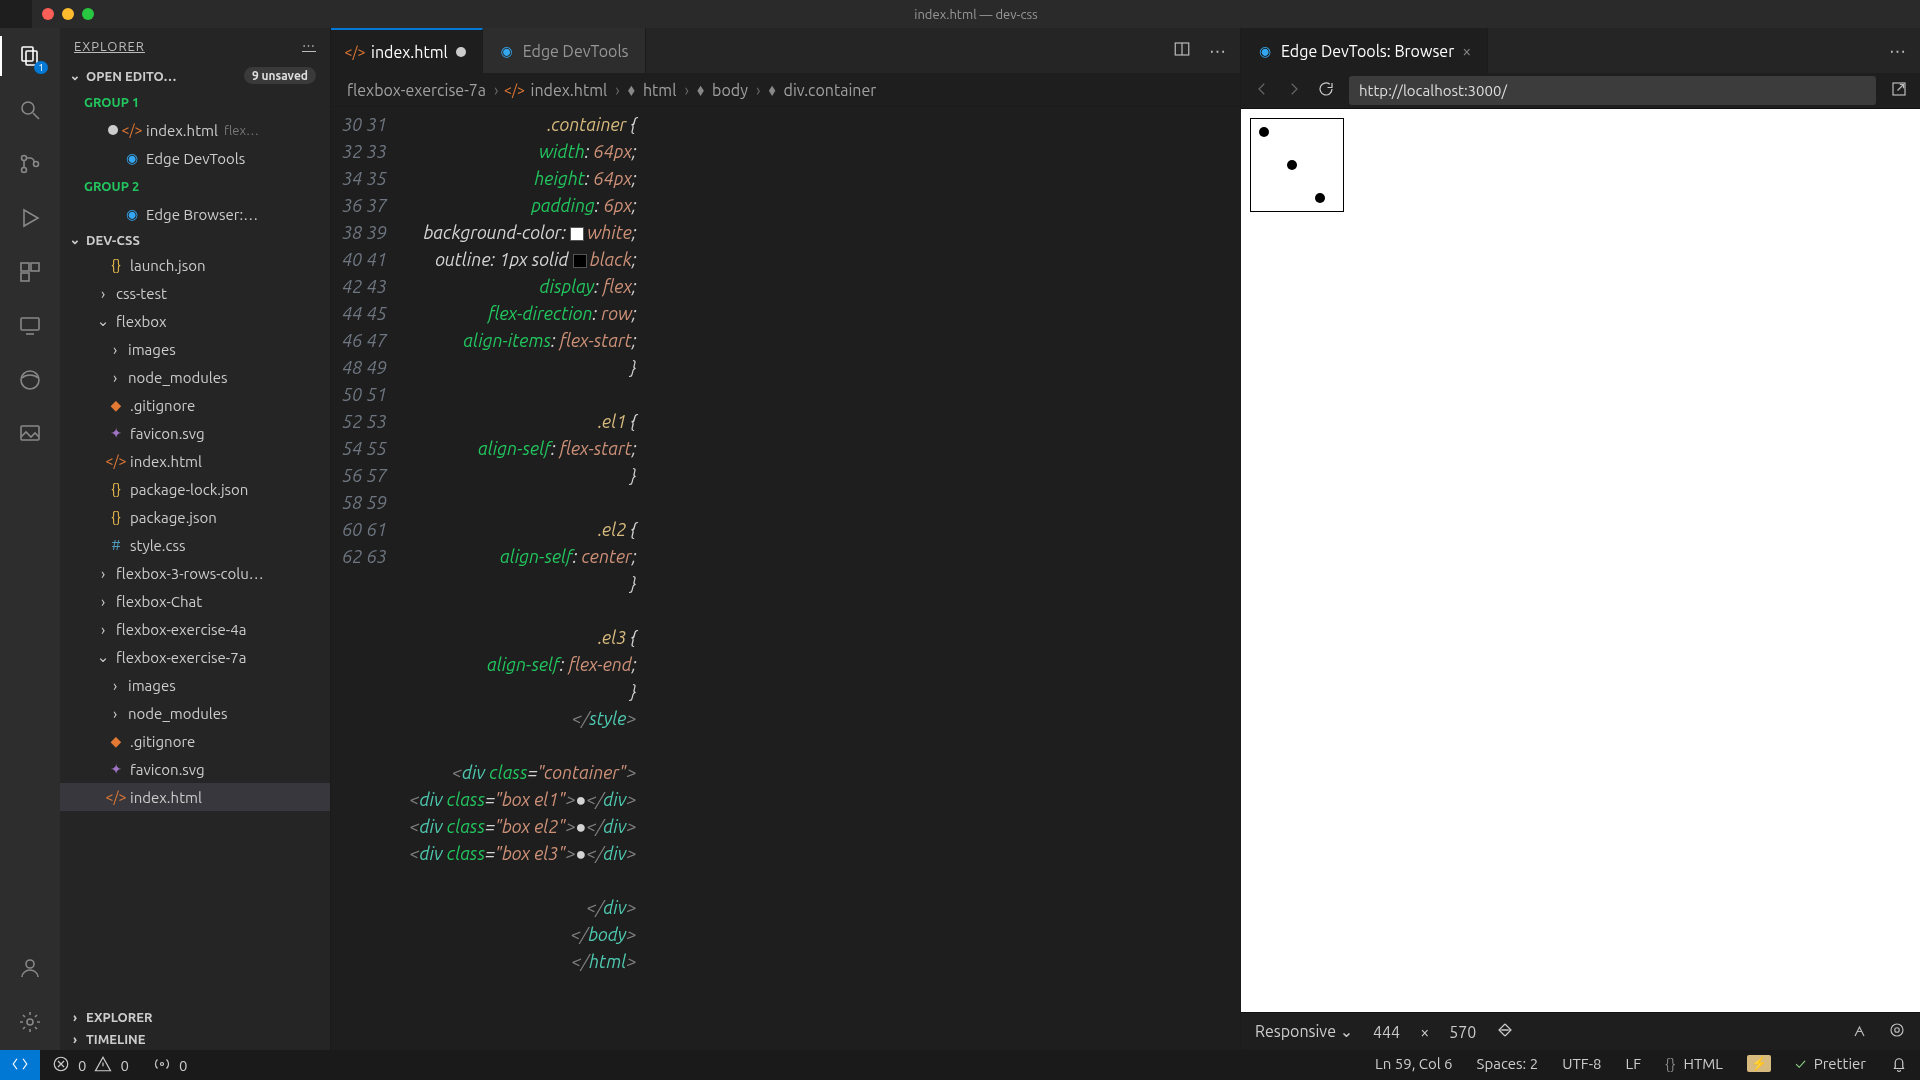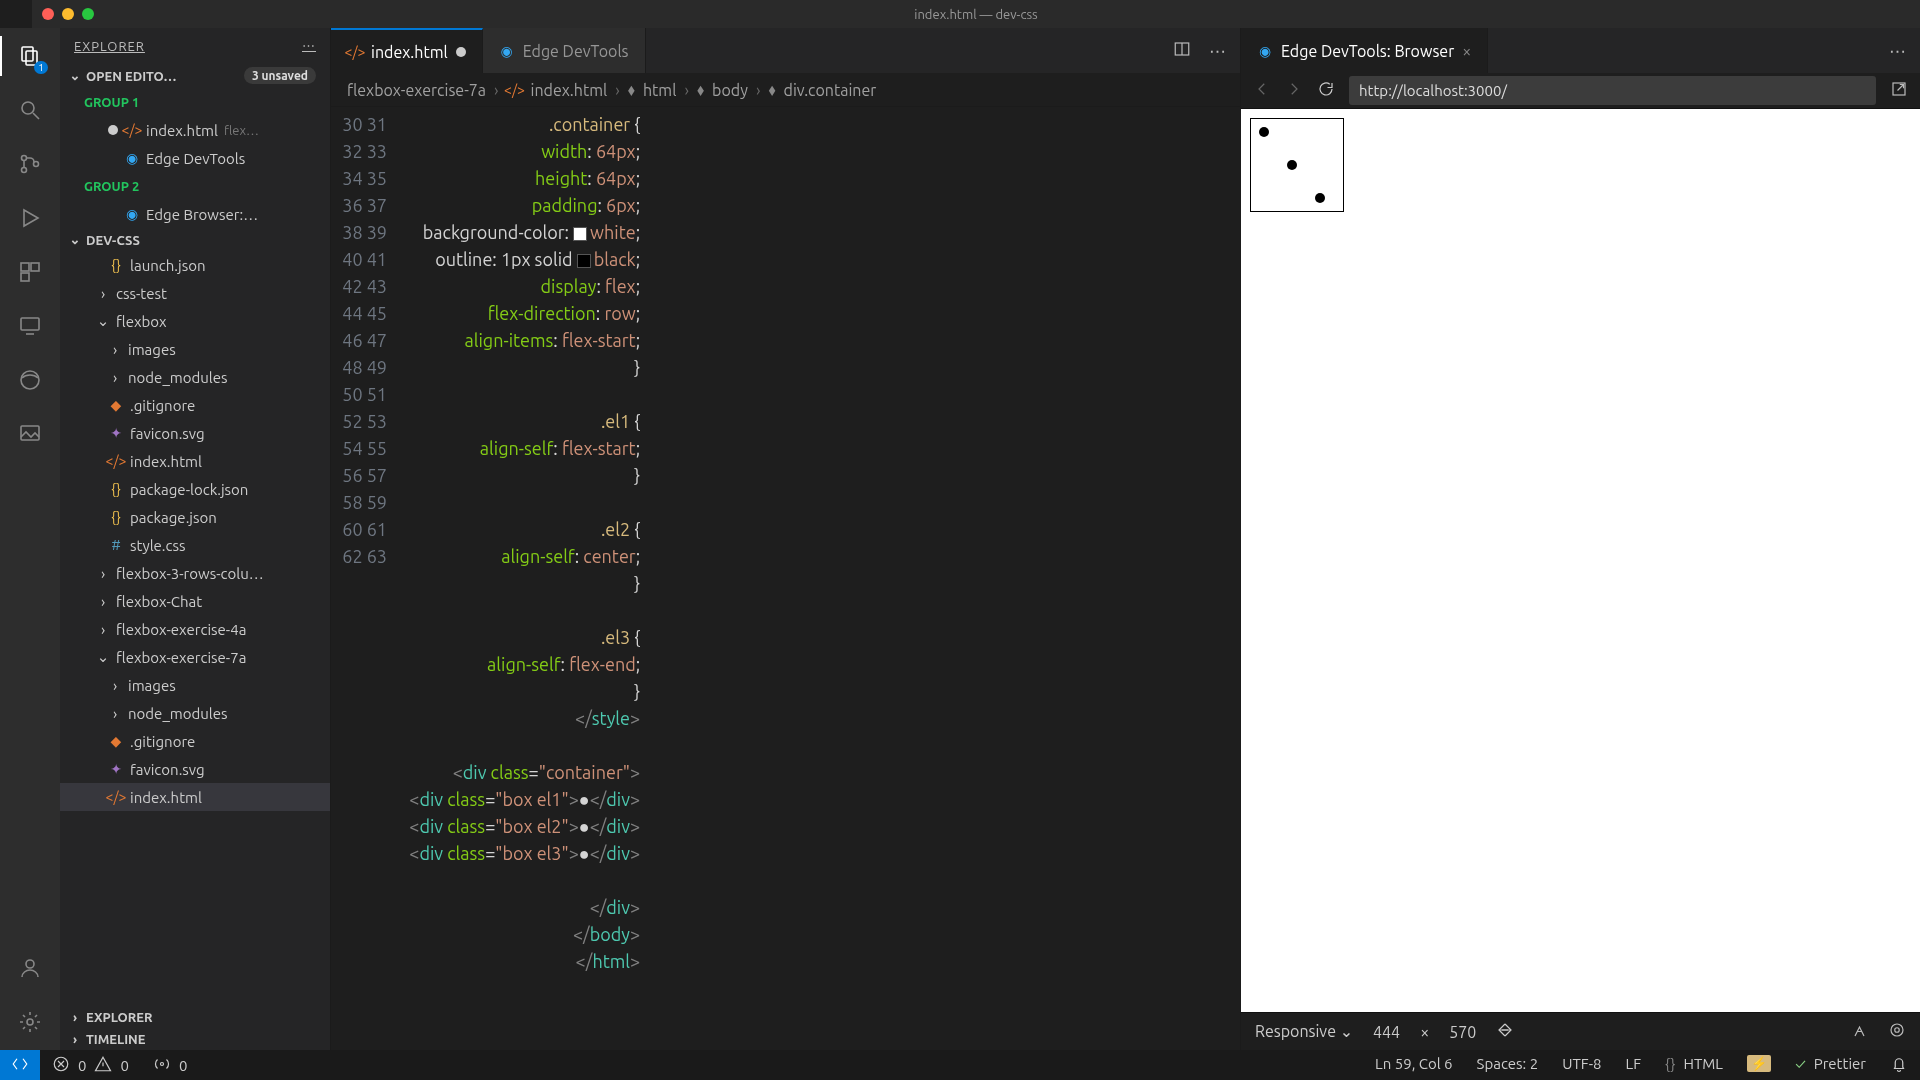--- a/index.html
+++ b/index.html
@@ -44,24 +44,24 @@
 
 
 .editor { flex:1; display:flex; flex-direction:column; background:#1e1e1e; border-left:1px solid #1b1b1b; min-width:0; }
 .tabs { height:45px; background:#252526; display:flex; align-items:stretch; }
 .tab { display:flex; align-items:center; gap:8px; padding:0 16px; font-size:16px; color:#969696; background:#2d2d2d; border-right:1px solid #1b1b1b; }
 .tab.active { background:#1e1e1e; color:#fff; border-top:2px solid #0078d4; }
 .tab .close { color:#888; font-size:16px; }
 .tabs .actions { margin-left:auto; display:flex; align-items:center; gap:18px; padding-right:14px; color:#bbb; }
 .crumbs { height:34px; display:flex; align-items:center; gap:8px; padding:0 16px; font-size:16px; color:#a0a0a0; background:#1e1e1e; border-bottom:1px solid #1b1b1b; }
 .crumbs .sep { color:#666; }
-.code { flex:1; display:flex; font-family: "SF Mono","Menlo","Consolas",monospace; font-size:18px; line-height:27px; overflow:hidden; position:relative; }
+.code { flex:1; display:flex; font-family: "SF Mono","Menlo","Consolas",monospace; font-size:18px; line-height:27px; overflow:hidden; position:relative;font-style:italic; }
 .gutter { width:70px; text-align:right; color:#6e7681; padding:4px 14px 4px 0; background:#1e1e1e; user-select:none; }
 .codetext { padding:4px 0; white-space:pre; color:#d4d4d4;text-align:right; }
-.tok-sel { color:#d7ba7d; } .tok-prop { color:#84cc16; } .tok-val { color:#ce9178; }
+.tok-sel { color:#d7ba7d; } .tok-prop { color:#22c55e; } .tok-val { color:#ce9178; }
 .tok-tag { color:#4ec9b0; } .tok-punc { color:#808080; } .tok-str { color:#ce9178; }
 .sw { display:inline-block; width:14px; height:14px; border:1px solid #555; vertical-align:middle; margin-right:3px; }
 
 
 .preview { width:680px; display:flex; flex-direction:column; background:#1e1e1e; border-left:1px solid #1b1b1b; }
 .preview .tabs .tab { background:#1e1e1e; }
 .addr { height:36px; display:flex; align-items:center; gap:14px; padding:0 12px; background:#1e1e1e; border-bottom:1px solid #111; }
 .addr .nav { color:#666; }
 .addr input { flex:1; background:#3c3c3c; border:none; color:#ddd; padding:6px 10px; border-radius:3px; font-size:15px; }
 .addr .dock { color:#bbb; }
@@ -165,21 +165,21 @@
   </div>
 
   <div class="sidebar">
     <div class="sidebar-header">
       <span>EXPLORER</span>
       <span>⋯</span>
     </div>
     <div class="section-hdr">
       <span class="chev">⌄</span>
       <span>OPEN EDITO…</span>
-      <span class="unsaved">3 unsaved</span>
+      <span class="unsaved">9 unsaved</span>
     </div>
     <div class="tree-row group">
         <span>GROUP 1</span>
       </div>
     <div class="tree-row pad2">
         <span class="dot"></span>
         <span class="fi fi-html">&lt;/&gt;</span>
         <span>index.html</span>
         <span style="color:#777;font-size:13px;">flex…</span>
       </div>

